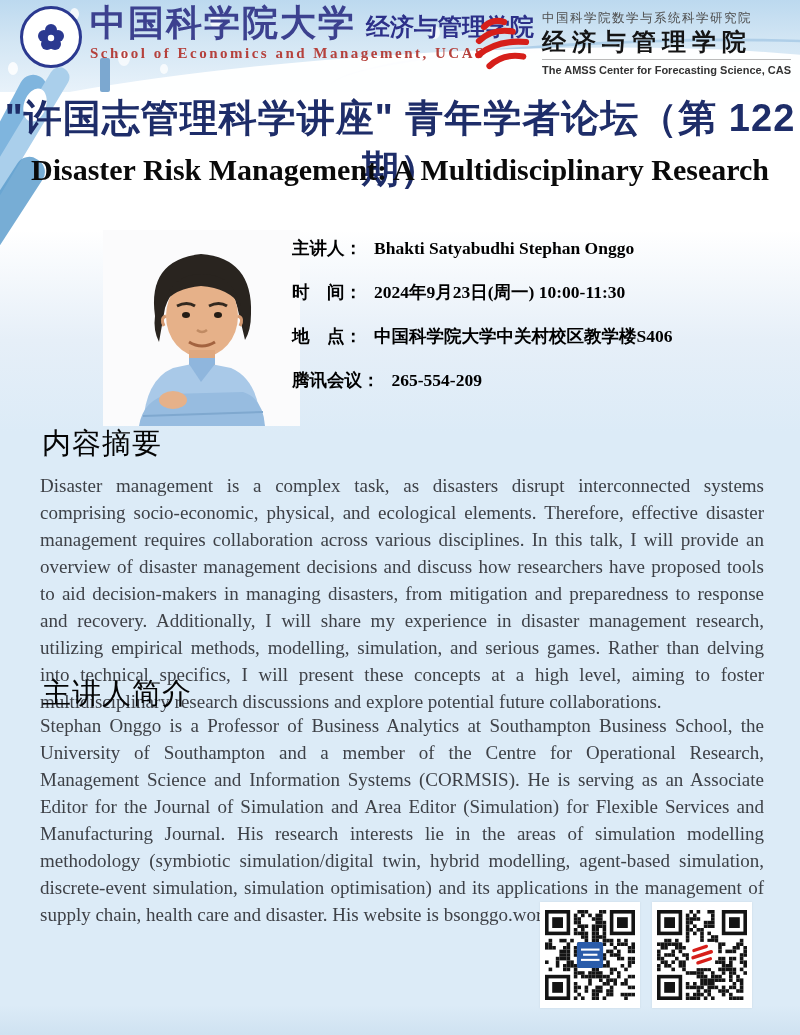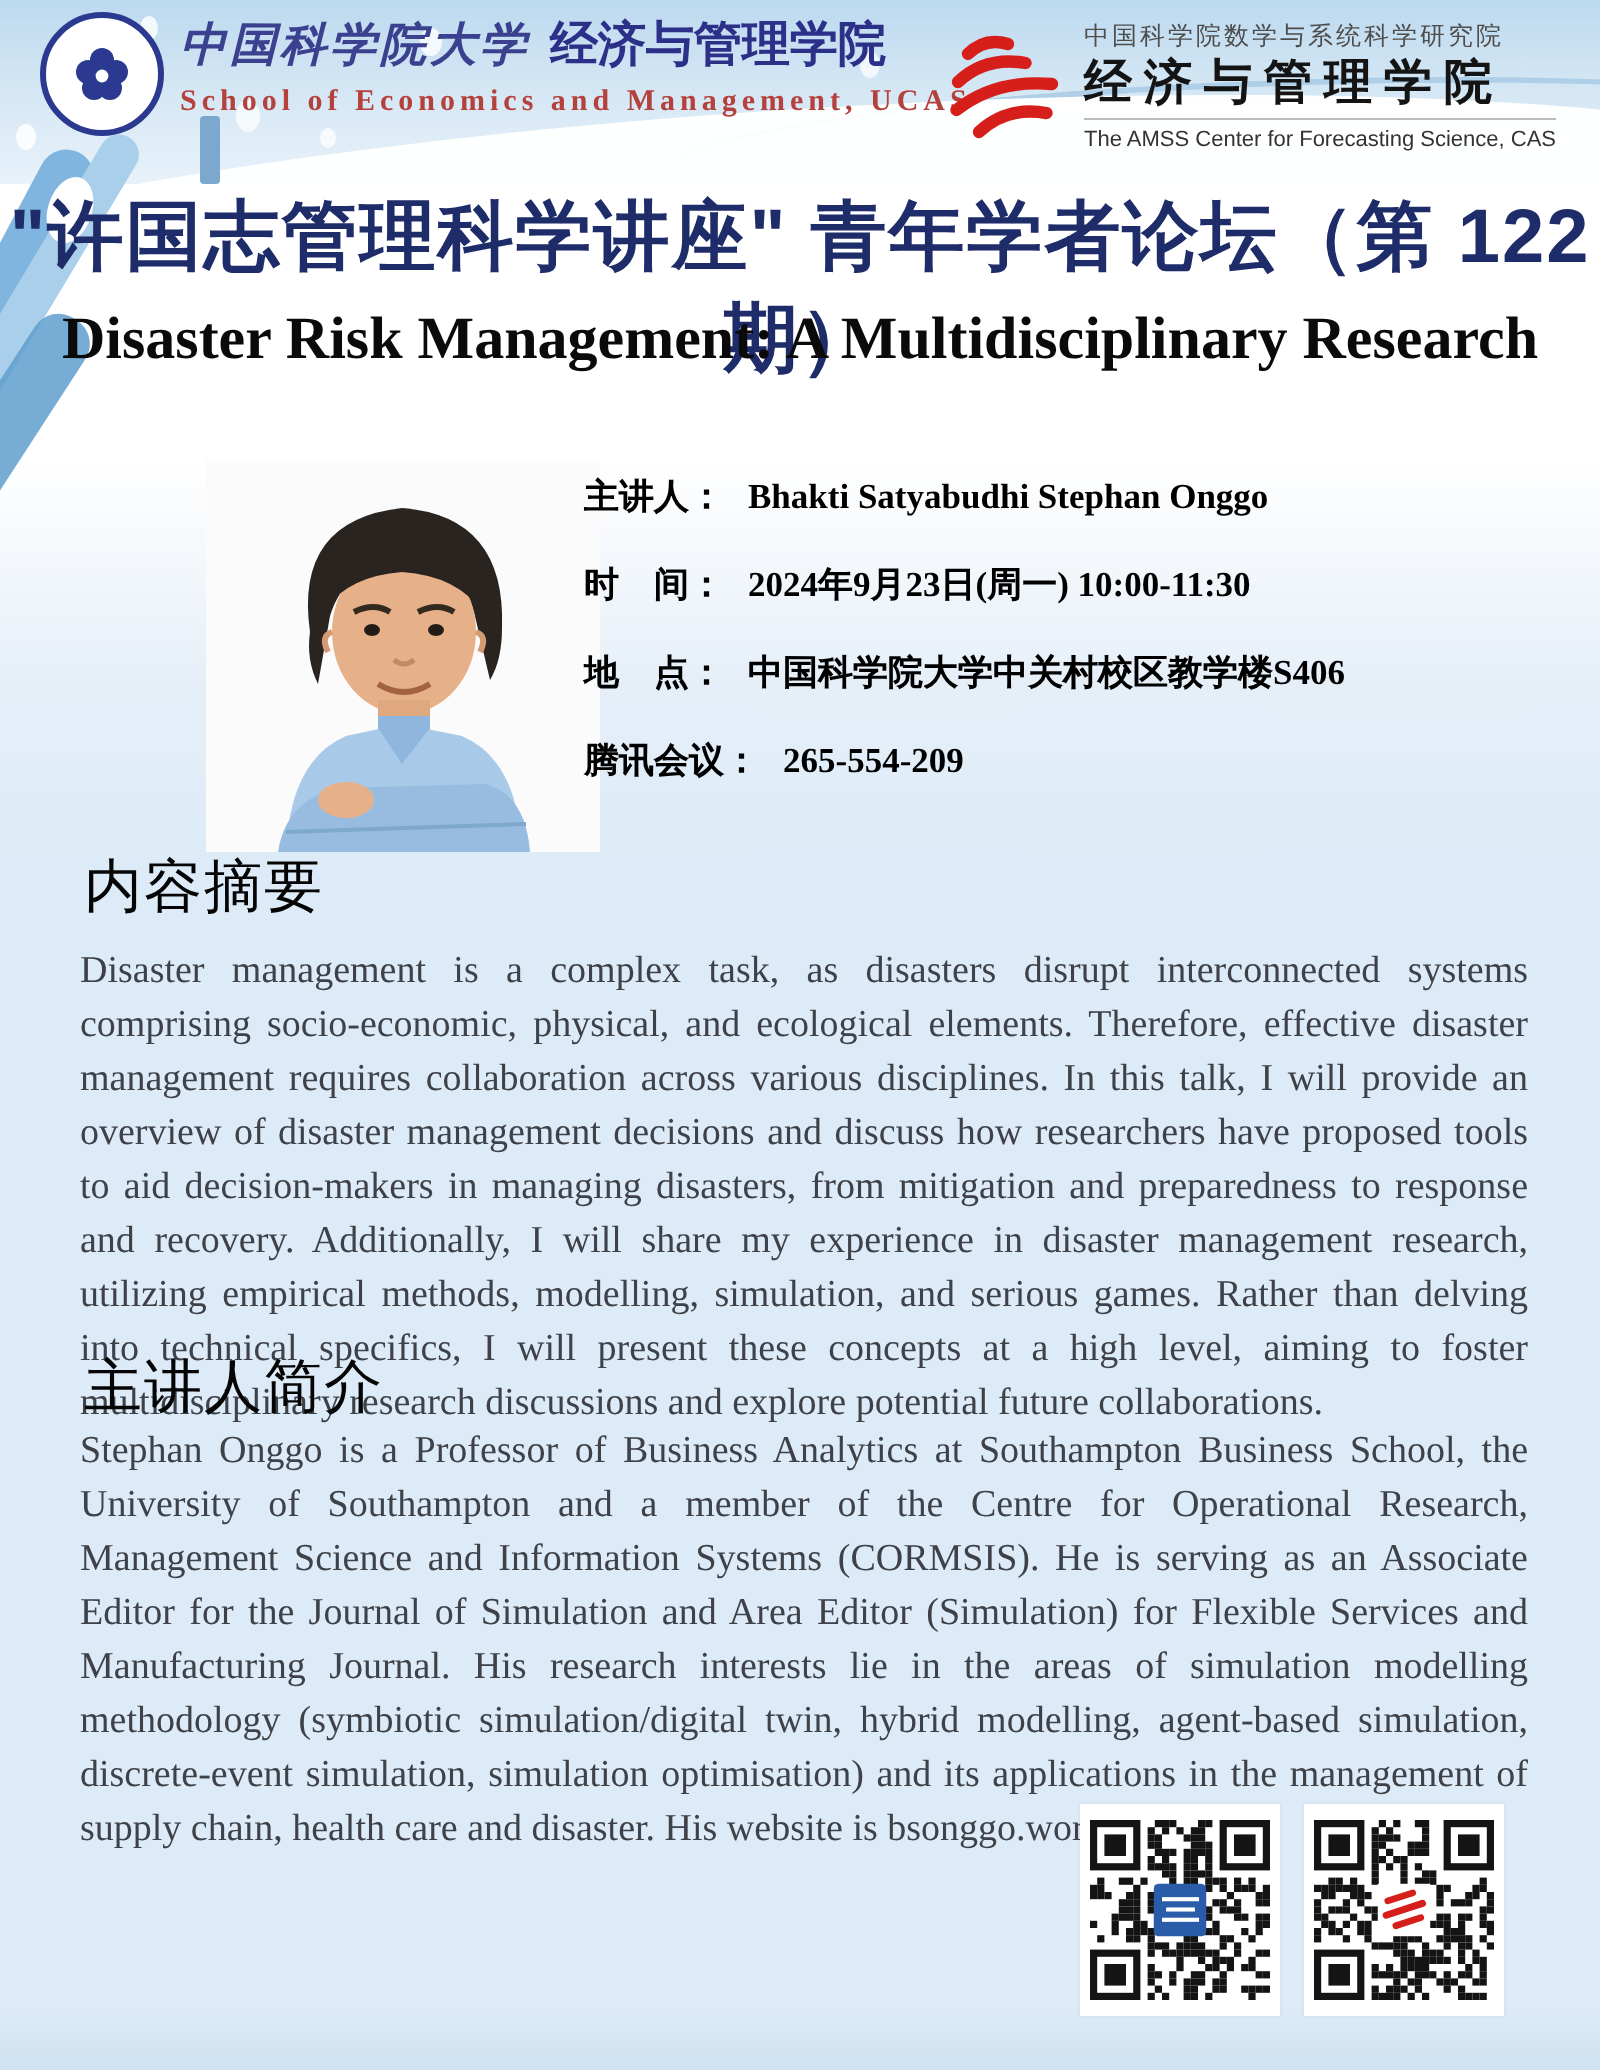--- a/index.html
+++ b/index.html
@@ -24,35 +24,35 @@
   .b4{left:118px;top:50px;width:12px;height:16px;opacity:.7;}
   .b5{left:210px;top:14px;width:11px;height:14px;opacity:.8;}
   .b6{left:160px;top:64px;width:8px;height:10px;opacity:.75;}
   .b7{left:430px;top:26px;width:10px;height:13px;opacity:.7;}
   
   .logo-left{position:absolute;left:20px;top:6px;display:flex;align-items:flex-start;z-index:4;}
   .emblem{width:56px;height:56px;border-radius:50%;background:#fff;border:3px solid #2b3990;
     display:flex;align-items:center;justify-content:center;flex:0 0 auto;}
   .logo-left-text{margin-left:8px;display:flex;flex-direction:column;}
   .cn-line{display:flex;align-items:baseline;}
-  .cn-calligraphy{font-family:"Liberation Serif",serif;font-style:italic;font-weight:bold;
-    font-size:23px;color:#3c418f;letter-spacing:2px;line-height:34px;}
+  .cn-calligraphy{font-family:"Liberation Serif",serif;font-weight:bold;
+    font-size:36px;color:#3c418f;letter-spacing:2px;line-height:34px;}
   .cn-school{font-family:"Liberation Sans",sans-serif;font-weight:bold;font-size:24px;
     color:#2c3089;margin-left:10px;line-height:30px;}
   .en-school{font-family:"Liberation Serif",serif;font-weight:bold;font-size:15px;
     color:#b5413c;letter-spacing:2.5px;margin-top:3px;}
   
   .logo-right{position:absolute;left:468px;top:10px;display:flex;align-items:center;z-index:4;}
   .amss-mark{width:66px;height:66px;flex:0 0 auto;margin-right:8px;}
   .logo-right-text{display:flex;flex-direction:column;}
   .amss-l1{font-family:Liberation Serif, serif;font-size:12.5px;color:#4d4d4d;
     letter-spacing:1.5px;line-height:17px;}
   .amss-l2{font-family:"Liberation Serif",serif;font-weight:bold;font-size:24px;color:#141414;
     letter-spacing:6px;line-height:30px;border-bottom:1px solid #bbb;padding-bottom:2px;}
-  .amss-l3{font-family:"Liberation Sans",sans-serif;font-weight:normal;font-size:11px;color:#333;
+  .amss-l3{font-family:"Liberation Sans",sans-serif;font-weight:bold;font-size:11px;color:#333;
     line-height:16px;margin-top:2px;}
   
   .petal{position:absolute;border-radius:14px;}
   .p1{left:-16px;top:66px;width:28px;height:178px;background:#7fb5de;transform:rotate(28deg);}
   .p2{left:16px;top:58px;width:20px;height:150px;background:#aacfeb;transform:rotate(31deg);}
   .p3{left:-10px;top:150px;width:30px;height:120px;background:#5f9fce;opacity:.85;transform:rotate(33deg);}
   .p4{left:100px;top:58px;width:10px;height:34px;background:#7ca8d0;border-radius:2px;}
   .petal-dot{position:absolute;left:24px;top:88px;width:22px;height:34px;background:#fff;
     border-radius:50%;transform:rotate(18deg);}
   

